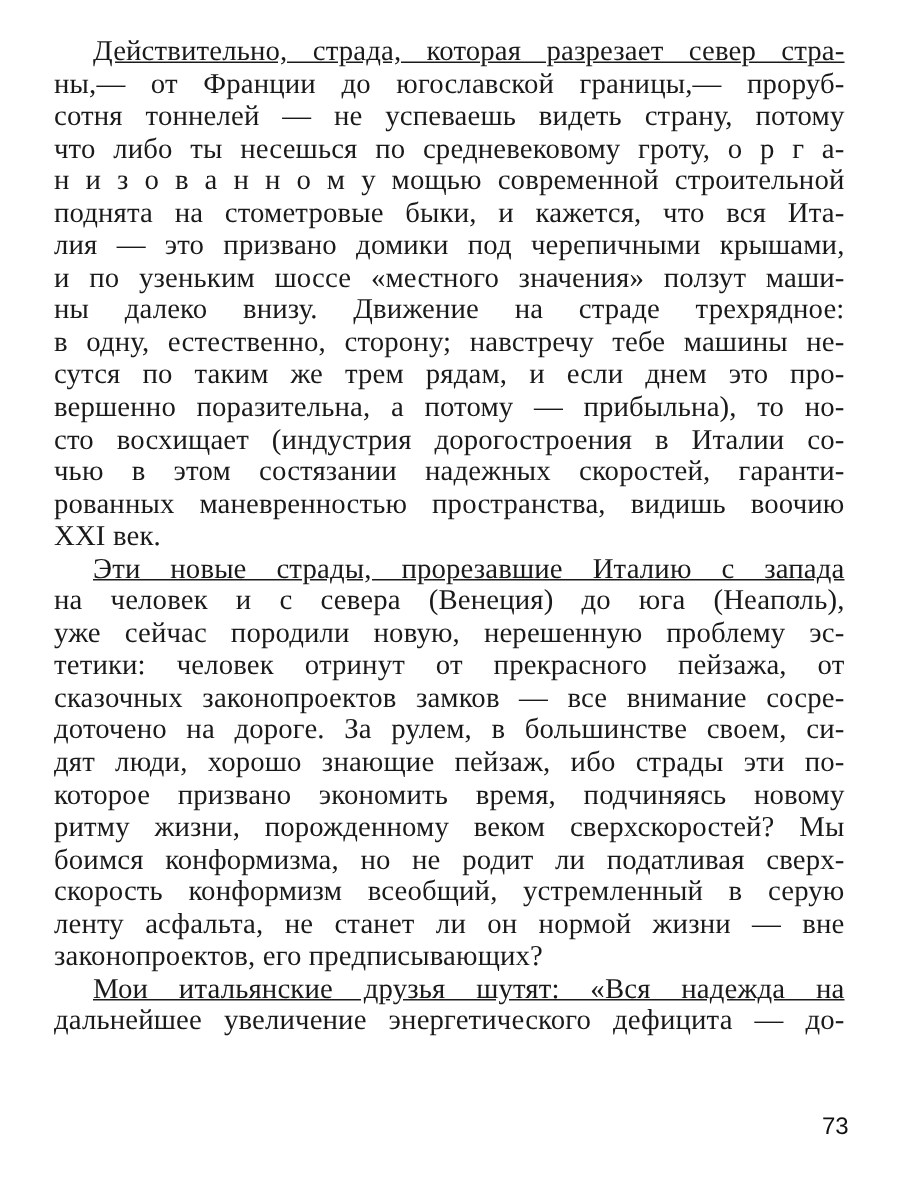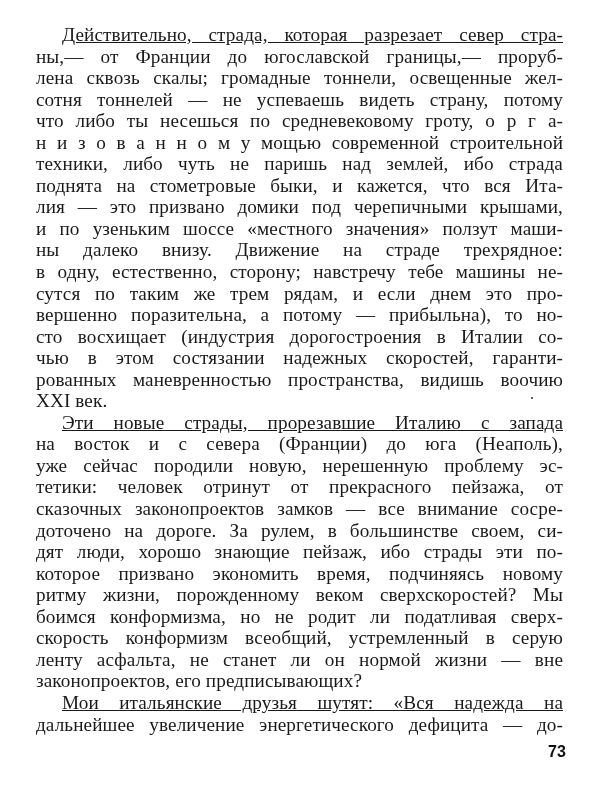--- a/index.html
+++ b/index.html
@@ -35,61 +35,59 @@
       text-decoration: underline;
     }
     .line.last {
       text-align-last: left;
     }
     .page-number {
       position: absolute;
       left: 548px;
       top: 743px;
       font-family: "Liberation Sans", "DejaVu Sans", sans-serif;
-      font-weight: bold;
+      font-weight: normal;
       font-size: 16px;
       color: #111;
     }
     .speck {
       position: absolute;
       left: 531px;
       top: 397px;
       width: 2px;
       height: 2px;
       background: #333;
       border-radius: 50%;
     }
   </style>
 </head>
 <body>
 
 <div class="page">
   <div>
     <div class="line indent">Действительно, страда, которая разрезает север стра-</div>
     <div class="line">ны,— от Франции до югославской границы,— проруб-</div>
-    <div class="line">лена сквозь скалы; громадные тоннели, освещенные жел-</div>
     <div class="line">сотня тоннелей — не успеваешь видеть страну, потому</div>
     <div class="line">что либо ты несешься по средневековому гроту, о р г а-</div>
     <div class="line">н и з о в а н н о м у мощью современной строительной</div>
-    <div class="line">техники, либо чуть не паришь над землей, ибо страда</div>
     <div class="line">поднята на стометровые быки, и кажется, что вся Ита-</div>
     <div class="line">лия — это призвано домики под черепичными крышами,</div>
     <div class="line">и по узеньким шоссе «местного значения» ползут маши-</div>
     <div class="line">ны далеко внизу. Движение на страде трехрядное:</div>
     <div class="line">в одну, естественно, сторону; навстречу тебе машины не-</div>
     <div class="line">сутся по таким же трем рядам, и если днем это про-</div>
     <div class="line">вершенно поразительна, а потому — прибыльна), то но-</div>
     <div class="line">сто восхищает (индустрия дорогостроения в Италии со-</div>
     <div class="line">чью в этом состязании надежных скоростей, гаранти-</div>
     <div class="line">рованных маневренностью пространства, видишь воочию</div>
     <div class="line last">XXI век.</div>
   </div>
   <div>
     <div class="line indent">Эти новые страды, прорезавшие Италию с запада</div>
-    <div class="line">на восток и с севера (Франции) до юга (Неаполь),</div>
+    <div class="line">на человек и с севера (Венеция) до юга (Неаполь),</div>
     <div class="line">уже сейчас породили новую, нерешенную проблему эс-</div>
     <div class="line">тетики: человек отринут от прекрасного пейзажа, от</div>
     <div class="line">сказочных законопроектов замков — все внимание сосре-</div>
     <div class="line">доточено на дороге. За рулем, в большинстве своем, си-</div>
     <div class="line">дят люди, хорошо знающие пейзаж, ибо страды эти по-</div>
     <div class="line">которое призвано экономить время, подчиняясь новому</div>
     <div class="line">ритму жизни, порожденному веком сверхскоростей? Мы</div>
     <div class="line">боимся конформизма, но не родит ли податливая сверх-</div>
     <div class="line">скорость конформизм всеобщий, устремленный в серую</div>
     <div class="line">ленту асфальта, не станет ли он нормой жизни — вне</div>

